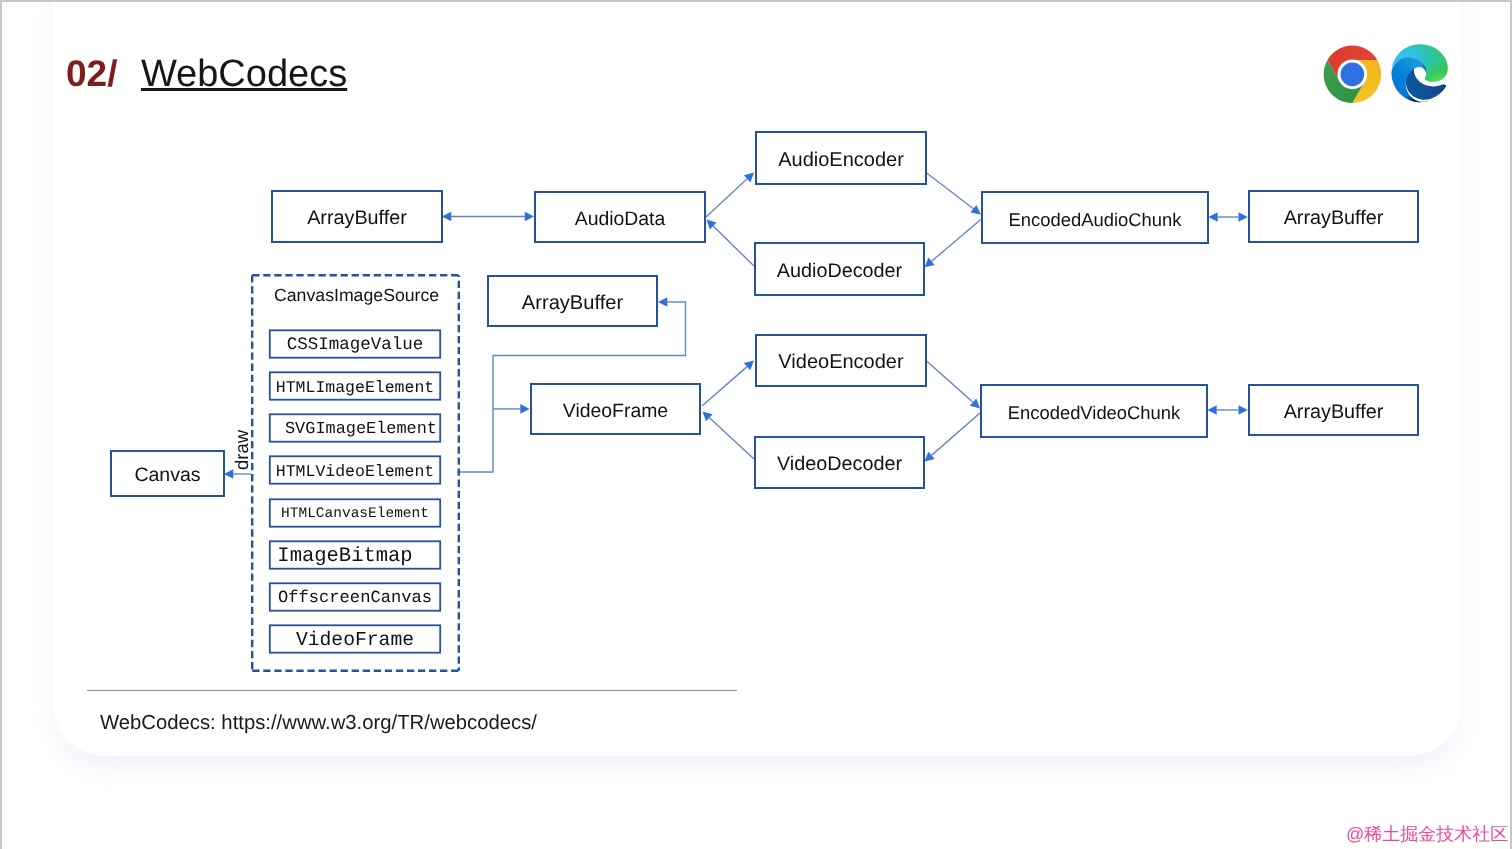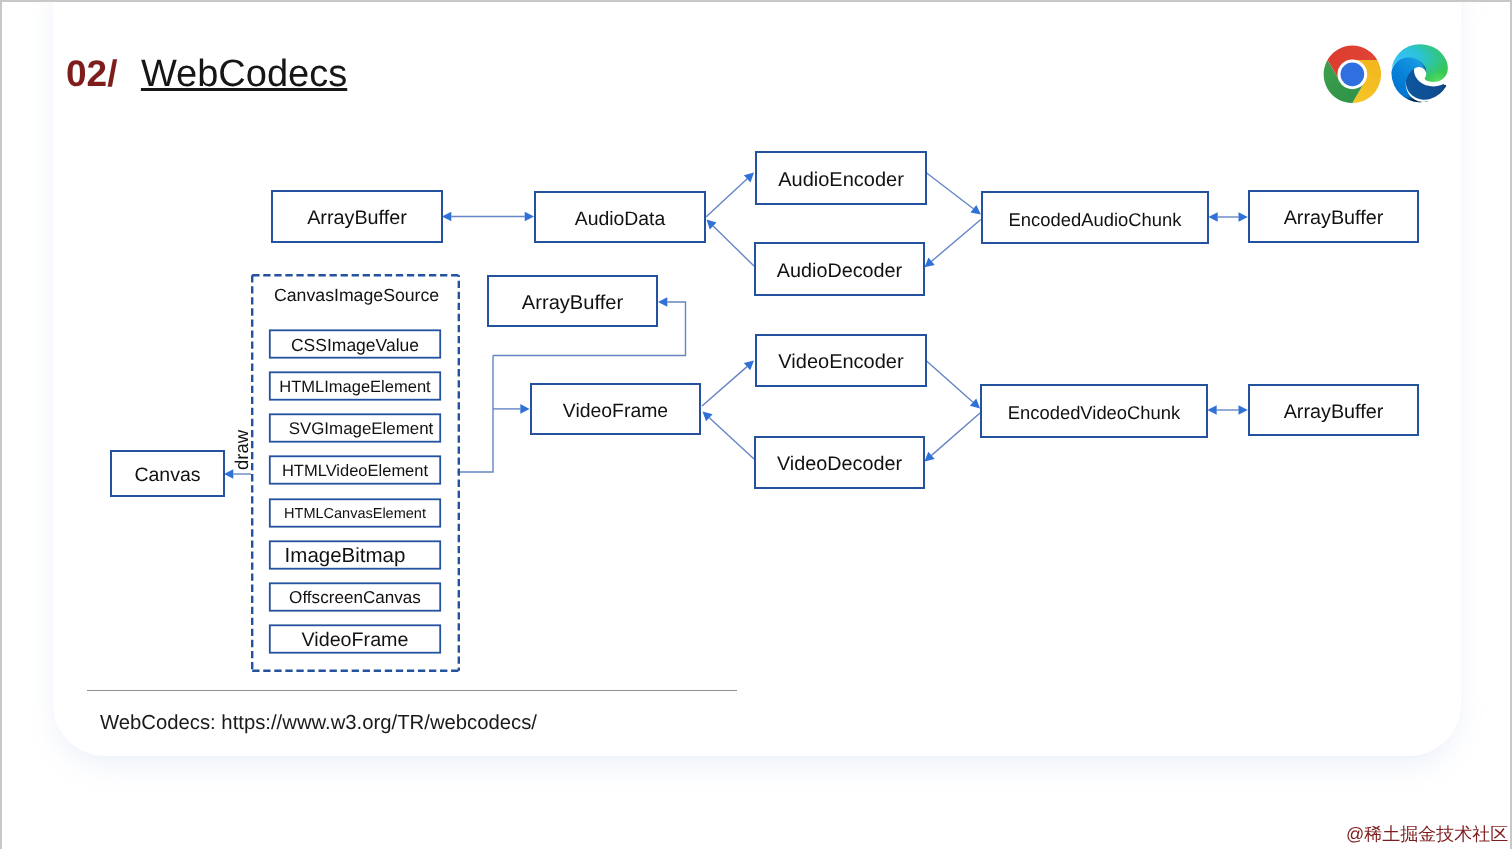--- a/index.html
+++ b/index.html
@@ -16,29 +16,29 @@
   .tnum{font-weight:bold;font-size:37px;color:#7f1d1d;}
   .tname{font-size:38px;color:#161616;text-decoration:underline;}
   .logo{position:absolute;top:44px;}
   #chrome-logo{left:1320.9px;top:42.9px;}
   #edge-logo{left:1388.7px;top:41.2px;}
   .node{position:absolute;box-sizing:border-box;border:2.2px solid #24529e;background:#fff;
         display:flex;align-items:center;justify-content:center;color:#111;white-space:nowrap;z-index:6;}
   .node span{display:block;position:relative;top:2px;}
   .member span{display:block;position:relative;top:1px;}
   .member{position:absolute;box-sizing:border-box;background:transparent;
-        display:flex;align-items:center;justify-content:center;color:#111;white-space:nowrap;z-index:7;}
+        display:flex;align-items:center;justify-content:center;color:#111;white-space:nowrap;z-index:7;font-family:Liberation Mono, monospace;}
   svg#memberboxes{position:absolute;left:0;top:0;width:1512px;height:849px;z-index:6;pointer-events:none;}
   #dashbox{position:absolute;z-index:5;overflow:visible;}
   #cis-label{position:absolute;color:#111;white-space:nowrap;z-index:6;margin-left:7px;}
   #drawlbl{position:absolute;color:#111;white-space:nowrap;z-index:8;
            transform:rotate(-90deg);transform-origin:50% 50%;}
   #rule{position:absolute;background:#8f8f8f;}
   #caption{position:absolute;color:#1a1a1a;white-space:nowrap;}
-  #watermark{position:absolute;color:#7f1d1d;white-space:nowrap;}
+  #watermark{position:absolute;color:#ec4899;white-space:nowrap;}
   svg#wires{position:absolute;left:0;top:0;width:1512px;height:849px;z-index:4;pointer-events:none;}
 </style>
 </head>
 <body>
 
 <div id="page">
   <div id="card"></div>
   <div id="right-edge"></div>
 
   <div id="title">
@@ -174,21 +174,21 @@
       </g>
     </g>
   </svg>
 
   <div class="node" style="left:271px;top:190px;width:172px;height:53px;font-size:19.8px">
       <span>ArrayBuffer</span>
     </div>
   <div class="node" style="left:534px;top:191px;width:172px;height:52px;font-size:19.4px">
       <span>AudioData</span>
     </div>
-  <div class="node" style="left:755px;top:151px;width:172px;height:54px;font-size:20.0px">
+  <div class="node" style="left:755px;top:131px;width:172px;height:54px;font-size:20.0px">
       <span>AudioEncoder</span>
     </div>
   <div class="node" style="left:754px;top:242px;width:171px;height:54px;font-size:19.8px">
       <span>AudioDecoder</span>
     </div>
   <div class="node" style="left:981px;top:191px;width:228px;height:53px;font-size:18.4px">
       <span>EncodedAudioChunk</span>
     </div>
   <div class="node" style="left:1248px;top:190px;width:171px;height:53px;font-size:19.8px">
       <span>ArrayBuffer</span>

